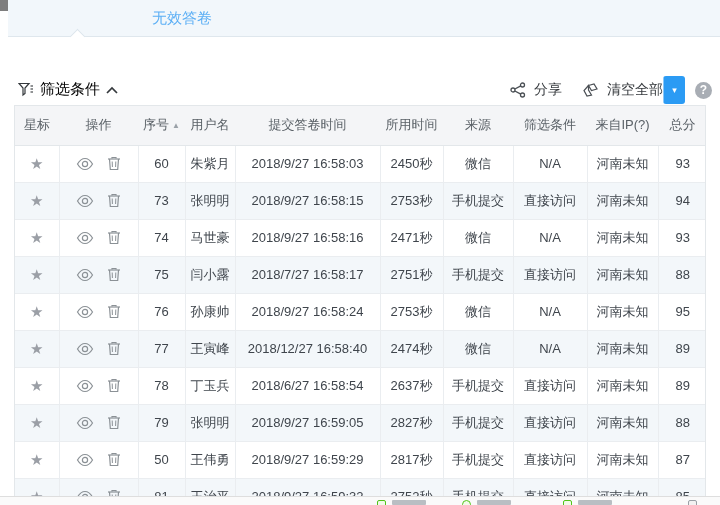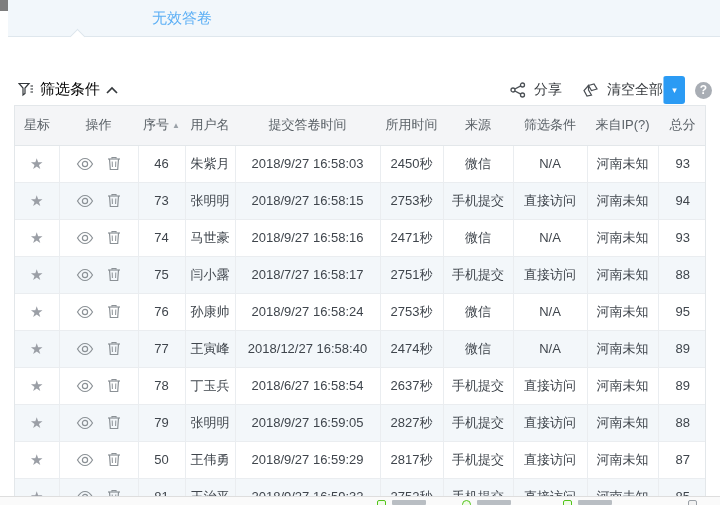--- a/index.html
+++ b/index.html
@@ -170,21 +170,21 @@
           <svg width="14" height="15" viewBox="0 0 14 15">
             <path d="M5 2.5 v-1 h4 v1" fill="none" stroke="#8b9196" stroke-width="1.2"></path>
             <line x1="1" y1="3" x2="13" y2="3" stroke="#8b9196" stroke-width="1.2"></line>
             <path d="M2.5 3 l0.8 10.5 h7.4 L11.5 3" fill="none" stroke="#8b9196" stroke-width="1.2"></path>
             <line x1="5.2" y1="5.5" x2="5.4" y2="11" stroke="#8b9196" stroke-width="1"></line>
             <line x1="8.8" y1="5.5" x2="8.6" y2="11" stroke="#8b9196" stroke-width="1"></line>
           </svg>
         </span>
       </span>
     </td>
-    <td>46</td>
+    <td>60</td>
     <td>朱紫月</td>
     <td>2018/9/27 16:58:03</td>
     <td>2450秒</td>
     <td>微信</td>
     <td>N/A</td>
     <td>河南未知</td>
     <td>93</td>
   </tr>
         <tr>
     <td>

